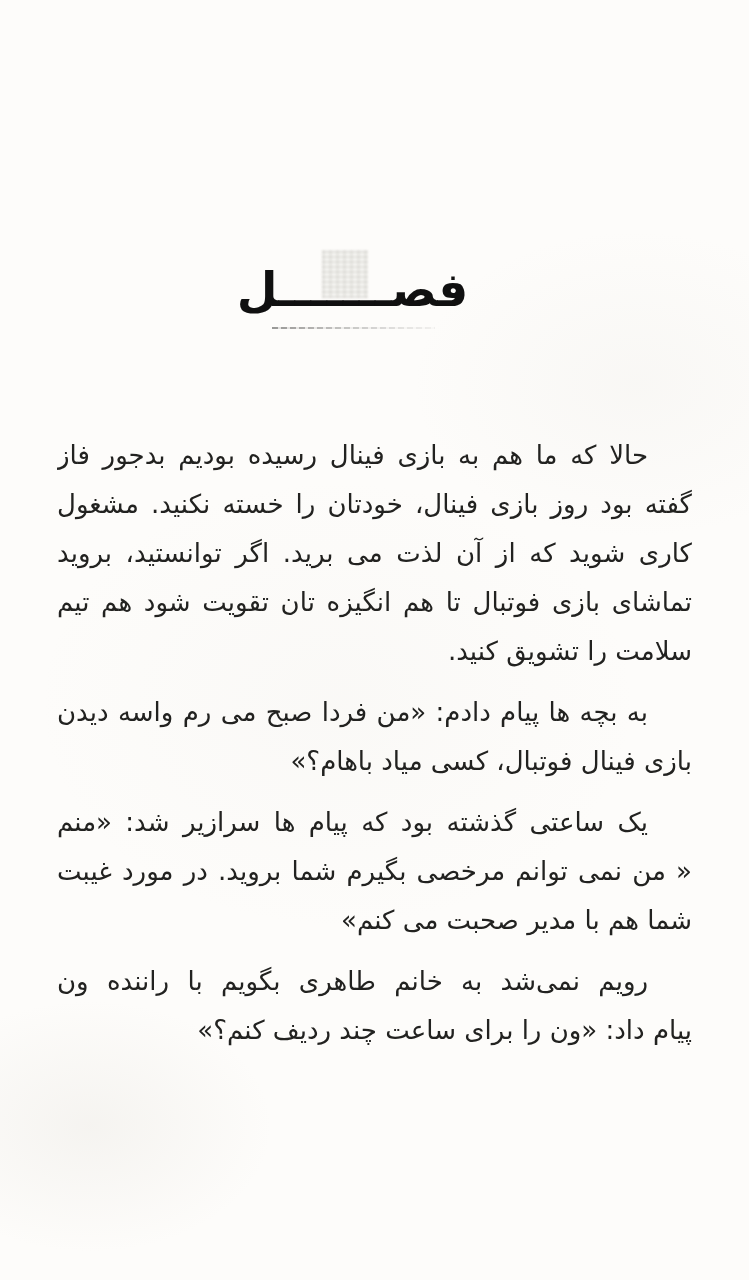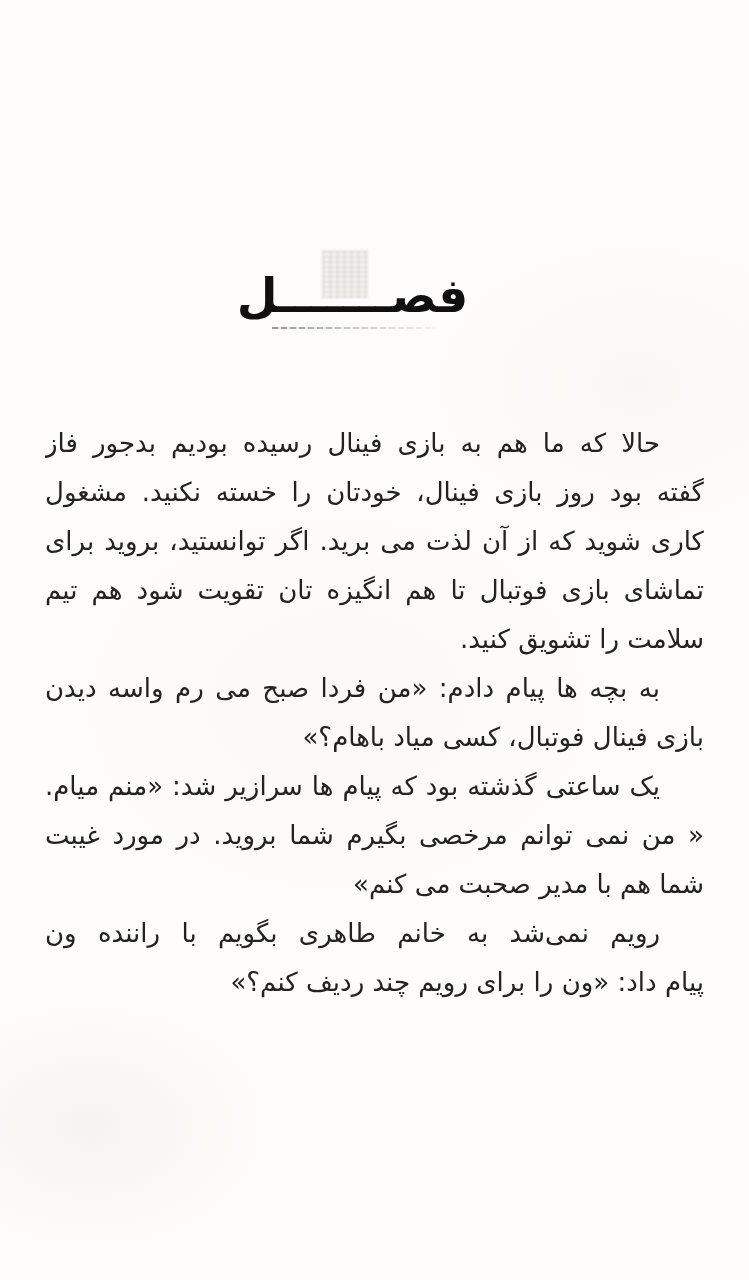--- a/index.html
+++ b/index.html
@@ -28,21 +28,21 @@
       rgba(205,202,195,.25);
     filter: blur(1.2px);
     opacity: .55;
   }
   .chapter-title-wrap {
     position: absolute; left: 0; top: 262px; width: 749px;
     text-align: center;
     transform: translateX(-22px);
   }
   .chapter-title {
-    margin: 6px;
+    margin: 0;
     display: inline-block;
     direction: rtl;
     font-size: 47px;
     font-weight: bold;
     color: var(--ink-heading, #101010);
     line-height: 1.2;
     letter-spacing: 0;
   }
   .chapter-rule {
     position: absolute; left: 272px; top: 327px;
@@ -54,21 +54,21 @@
   }
   
   .text-block {
     position: absolute;
     left: 45px; top: 419px;
     width: 659px;
     direction: rtl;
     color: var(--ink, #222220);
     font-size: 26px;
   }
-  .para { margin: 0; padding: 0; }
+  .para { margin: 12px; padding: 0; }
   .line {
     display: block;
     height: 49px;
     line-height: 49px;
     white-space: normal;
     text-align: justify;
     text-align-last: justify;
     overflow: hidden;
   }
   .line.first { padding-right: 44px; }
@@ -103,17 +103,17 @@
     </p>
 
     <p class="para">
       <span class="line first">یک ساعتی گذشته بود که پیام ها سرازیر شد: «منم میام.</span>
       <span class="line">« من نمی توانم مرخصی بگیرم شما بروید. در مورد غیبت</span>
       <span class="line last">شما هم با مدیر صحبت می کنم»</span>
     </p>
 
     <p class="para">
       <span class="line first">رویم نمی‌شد به خانم طاهری بگویم با راننده ون</span>
-      <span class="line last">پیام داد: «ون را برای رویم چند ردیف کنم؟»</span>
+      <span class="line last">پیام داد: «ون را برای ساعت چند ردیف کنم؟»</span>
     </p>
 
   </div>
 </div>
 
 </body></html>

